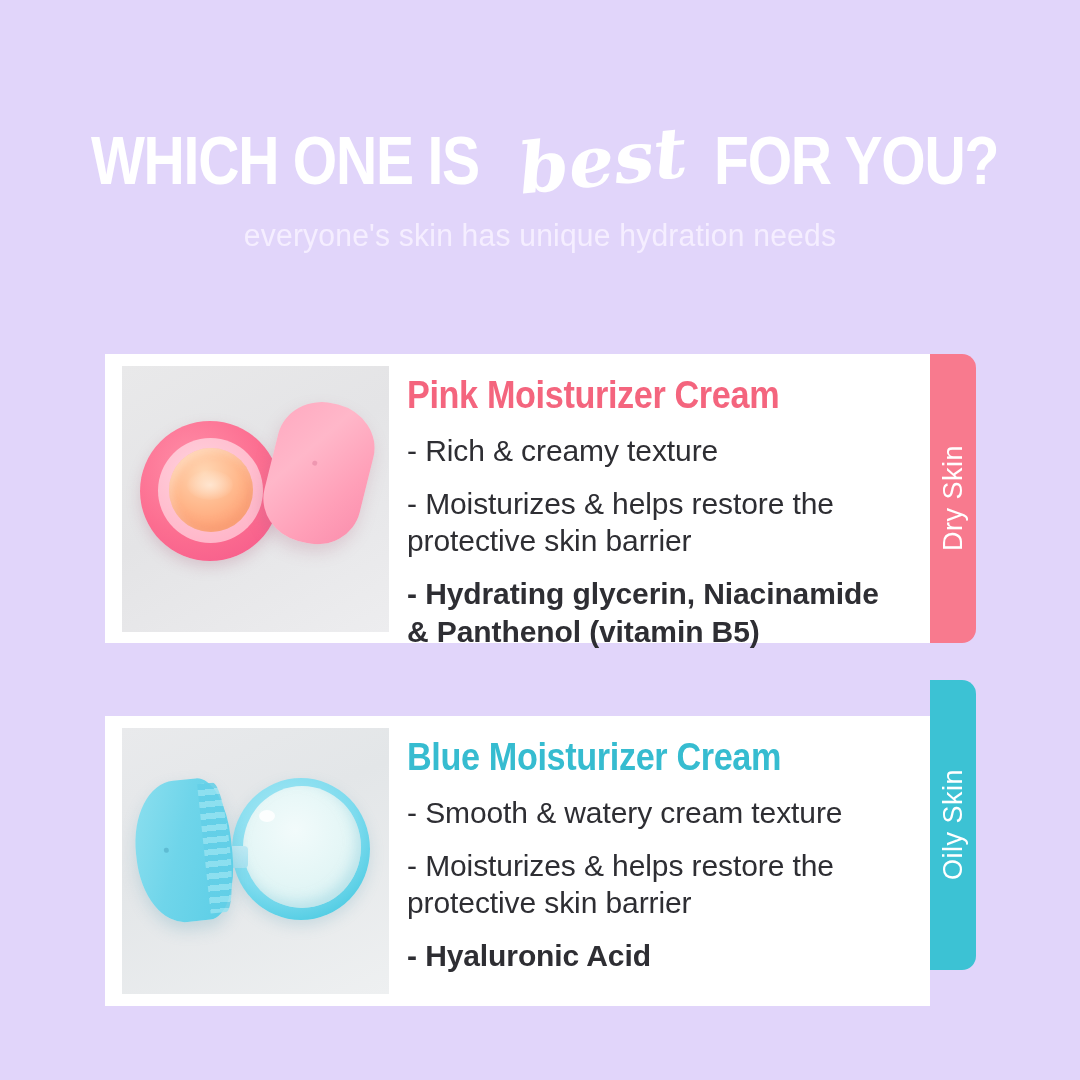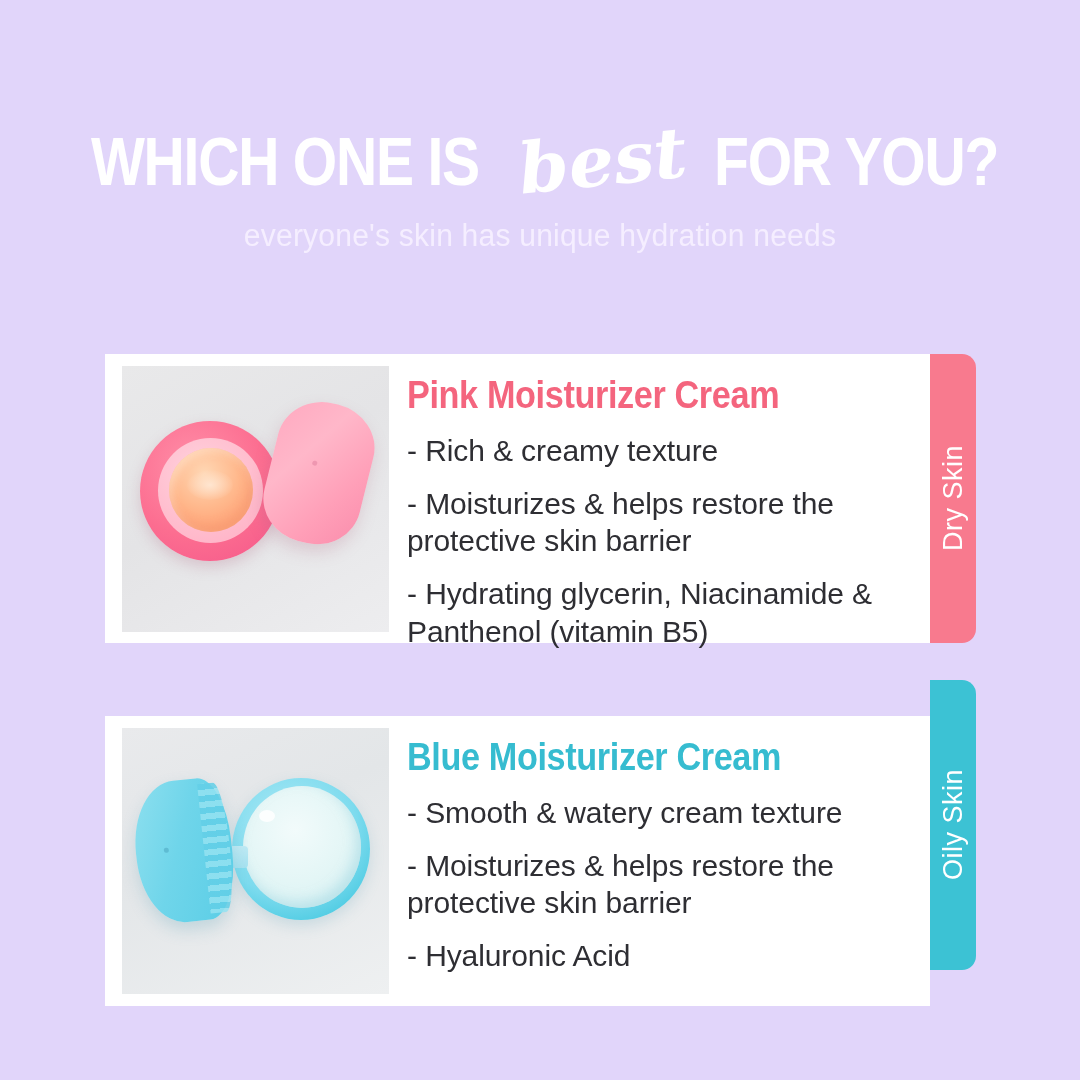--- a/index.html
+++ b/index.html
@@ -19,21 +19,21 @@
   .header {
     position: absolute;
     top: 126px;
     left: 0;
     width: 1080px;
     text-align: center;
   }
   .title-line {
     white-space: nowrap;
     display: flex;
-    align-items: flex-end;
+    align-items: center;
     justify-content: center;
     gap: 6px;
   }
   .title-part {
     font-family: "Liberation Sans", sans-serif;
     font-weight: bold;
     font-size: 68px;
     letter-spacing: -1.5px;
     color: #ffffff;
     transform: scaleX(0.84);
@@ -234,21 +234,21 @@
   .heading-blue { color: #36bcd0; }
 
   .bullet {
     font-size: 30px;
     color: #2e2e33;
     line-height: 1.24;
     margin-bottom: 16px;
     max-width: 480px;
     letter-spacing: -0.1px;
   }
-  .bullet:last-child { margin-bottom: 0; }
+  .bullet:last-child { margin-bottom: 0; font-weight: bold; }
 </style>
 </head>
 <body>
 
 <div class="header">
   <div class="title-line">
     <span class="title-part">WHICH ONE IS</span>
     <span class="title-script">best</span>
     <span class="title-part">FOR YOU?</span>
   </div>

